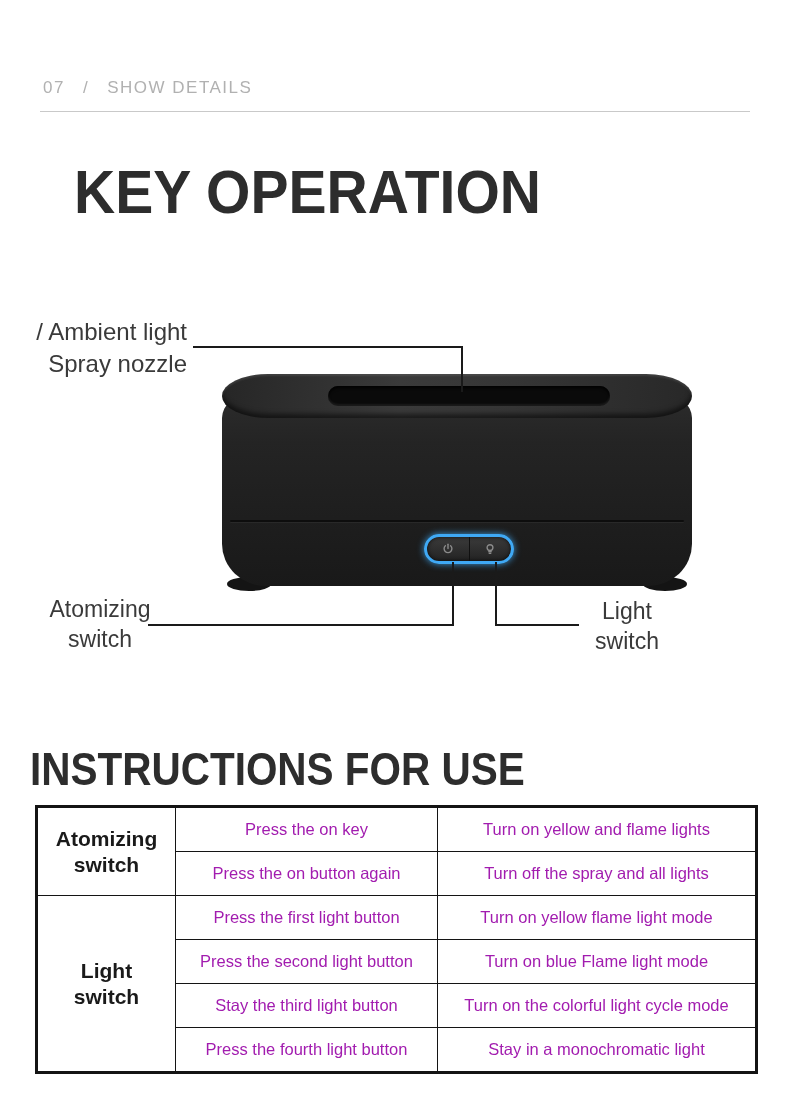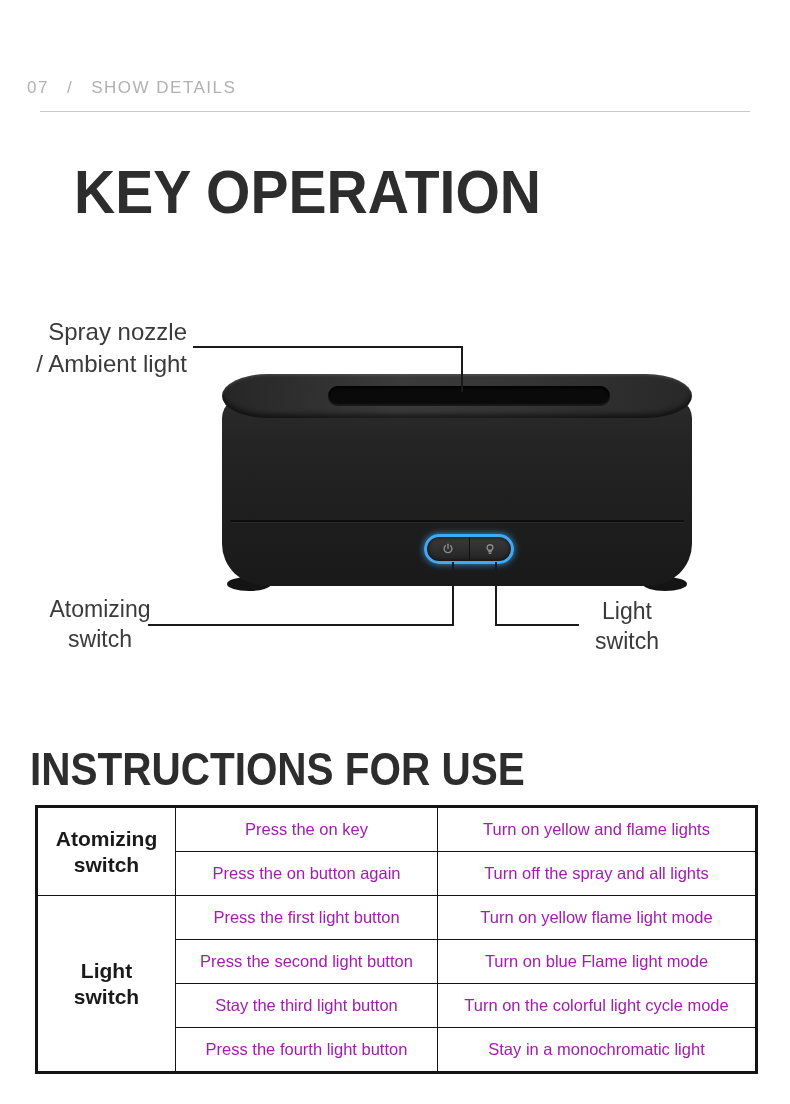--- a/index.html
+++ b/index.html
@@ -1,21 +1,21 @@
 <!DOCTYPE html>
 <html><head>
 <meta charset="utf-8">
 <style>
   html,body{margin:0;padding:0;}
   body{
     width:790px;height:1104px;position:relative;background:#ffffff;
     font-family:"Liberation Sans", sans-serif;overflow:hidden;
   }
   
-  .hdr{position:absolute;left:27px;top:78px;display:flex;align-items:baseline;
+  .hdr{position:absolute;left:43px;top:78px;display:flex;align-items:baseline;
        color:#b1b1b1;font-size:17px;letter-spacing:1.5px;}
   .hdr .sep{margin:0 18px;}
   .divider{position:absolute;left:40px;top:111px;width:710px;height:1px;background:#c9c9c9;}
   .page-title{position:absolute;left:74px;top:156px;font-size:62px;font-weight:bold;
        color:#2d2d2d;letter-spacing:0px;transform:scaleX(.92);transform-origin:left;
        white-space:nowrap;}
   
   .device{position:absolute;left:222px;top:374px;width:470px;height:214px;}
   .foot{position:absolute;width:44px;height:14px;background:#141414;border-radius:50%;z-index:0;}
   .foot.l{left:5px;top:203px;} .foot.r{right:5px;top:203px;}
@@ -94,22 +94,22 @@
 </div>
 
 <div class="cline" style="left:193px;top:346px;width:269px;height:2px;"></div>
 <div class="cline" style="left:461px;top:346px;width:2px;height:46px;"></div>
 <div class="cline" style="left:452px;top:562px;width:2px;height:64px;"></div>
 <div class="cline" style="left:148px;top:624px;width:306px;height:2px;"></div>
 <div class="cline" style="left:495px;top:562px;width:2px;height:64px;"></div>
 <div class="cline" style="left:495px;top:624px;width:84px;height:2px;"></div>
 
 <div class="callout co-spray">
+  <div>/ Ambient light</div>
   <div>Spray nozzle</div>
-  <div>/ Ambient light</div>
 </div>
 <div class="callout co-atomizing">
   <div>Atomizing</div>
   <div>switch</div>
 </div>
 <div class="callout co-light">
   <div>Light</div>
   <div>switch</div>
 </div>
 

